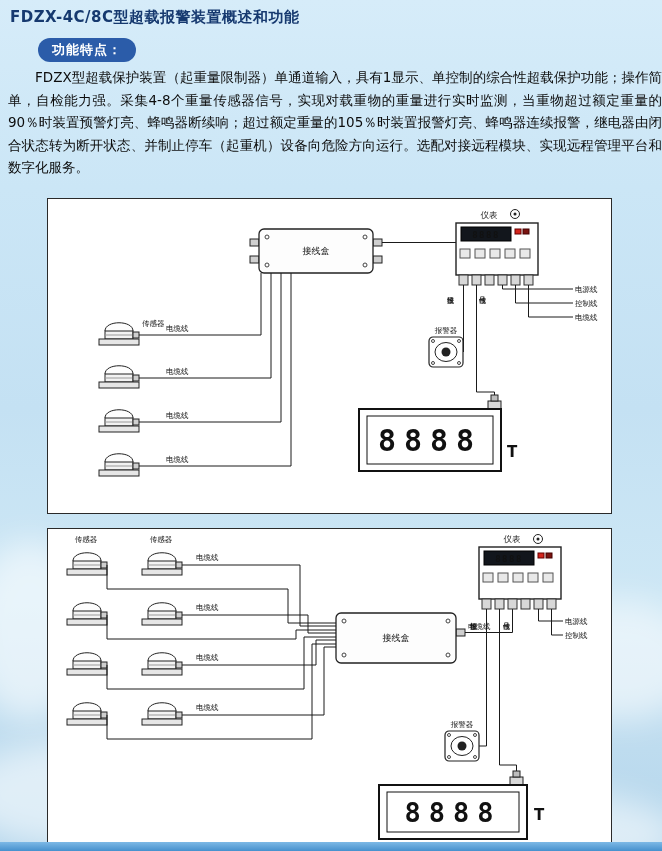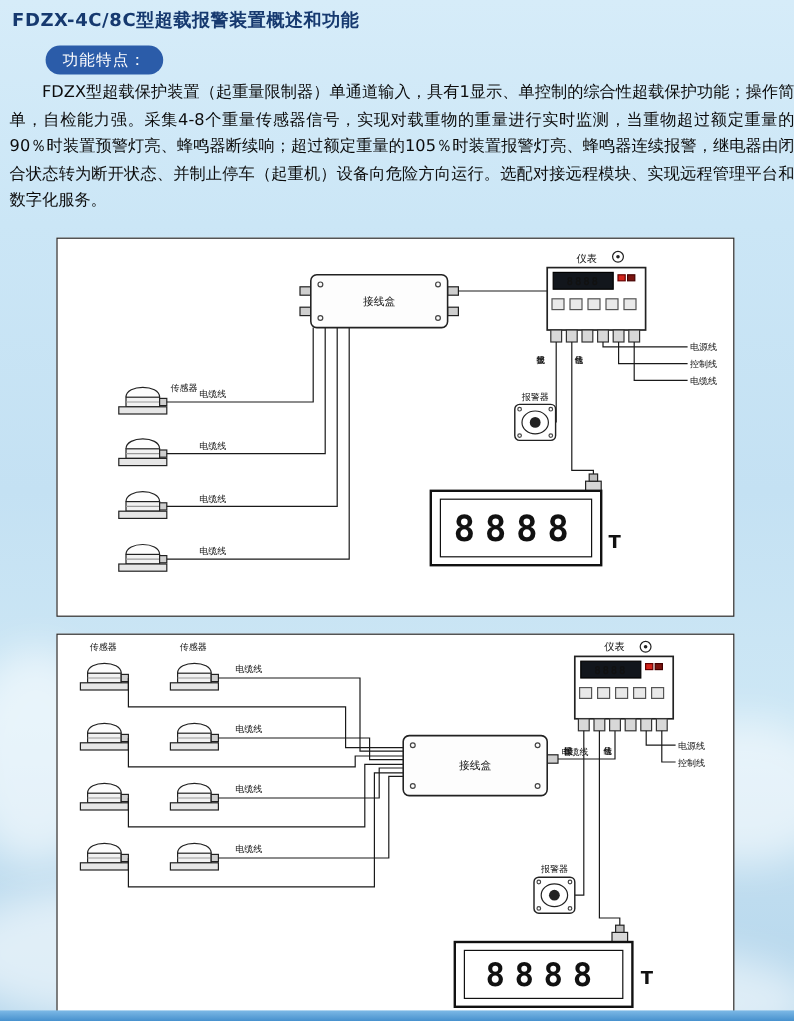--- a/index.html
+++ b/index.html
@@ -11,21 +11,21 @@
   .cloud{position:absolute;background:rgba(255,255,255,.55);border-radius:50%;filter:blur(16px);}
   .sea{position:absolute;background:rgba(130,185,228,.45);border-radius:50%;filter:blur(18px);}
   .footer-band{position:absolute;left:0;right:0;bottom:0;height:9px;
     background:linear-gradient(180deg,#7db9e6,#4690cd);}
   .page-title{
     position:absolute;left:10px;top:8px;margin:0;
     font-size:15px;font-weight:bold;color:#16396f;letter-spacing:.5px;text-align:center;
   }
   .feature-badge{
     position:absolute;left:38px;top:38px;
-    background:#2b5ca9;color:#ffffff;font-size:13px;font-weight:normal;
+    background:#2b5ca9;color:#ffffff;font-size:13px;font-weight:bold;
     padding:3px 14px;border-radius:14px;letter-spacing:1px;
   }
   .intro{
     position:absolute;left:8px;right:0;top:66px;margin:0;
     font-size:13.5px;line-height:22.5px;color:#0c0c0c;
     text-align:justify;text-indent:2em;
   }
   .diagram-box{
     position:absolute;left:47px;width:563px;background:#ffffff;
     border:1px solid #2a2a2a;

